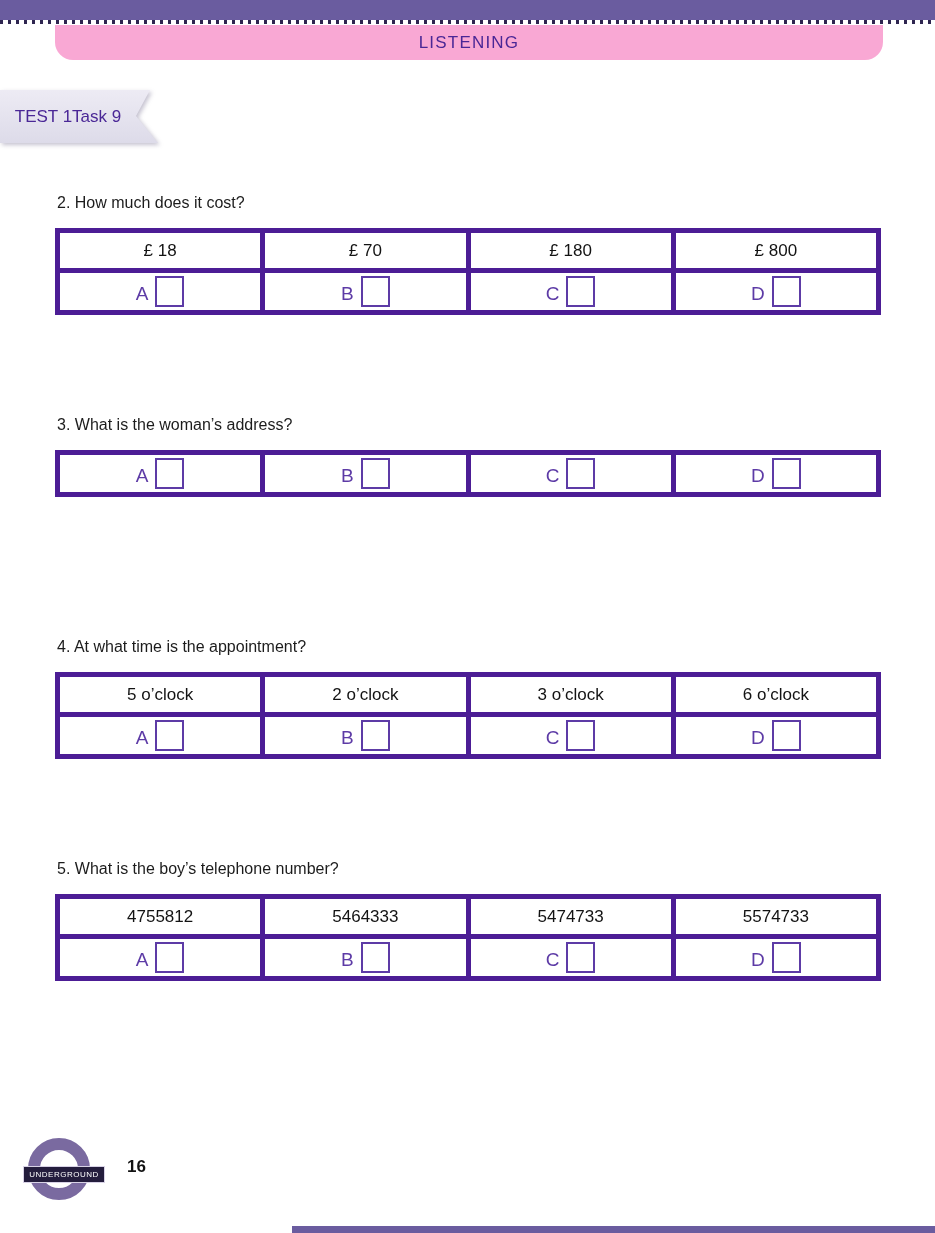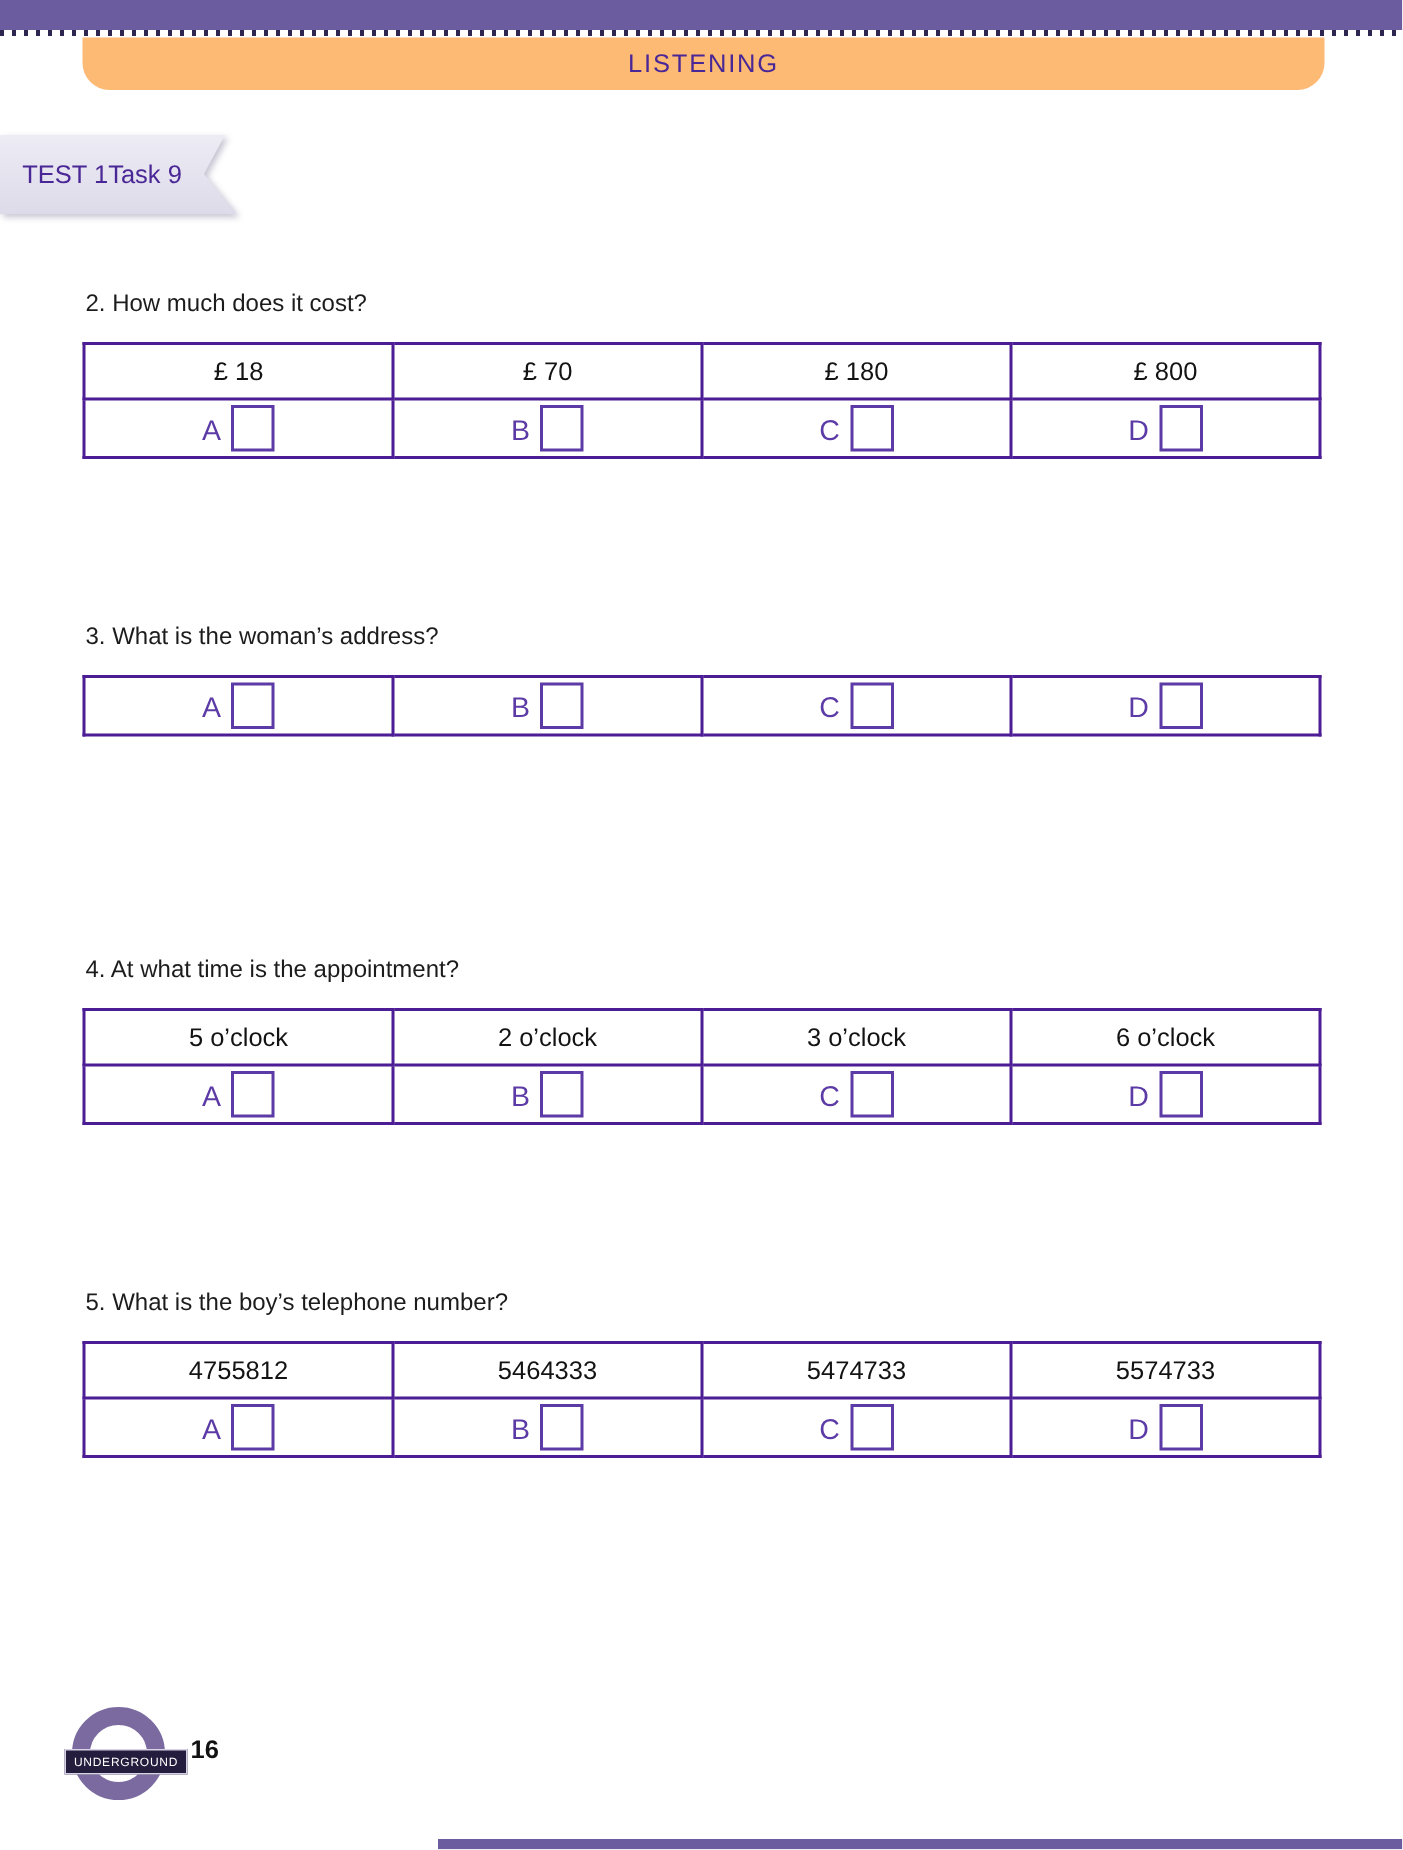--- a/index.html
+++ b/index.html
@@ -8,48 +8,48 @@
     font-family:"Liberation Sans", sans-serif;
   }
   
   .top-bar{position:absolute;left:0;top:0;width:935px;height:20px;background:#6a5c9f;}
   .dotted-line{
     position:absolute;left:0;top:20px;width:935px;height:4px;
     background:repeating-linear-gradient(to right,#2e2550 0 3px,transparent 3px 8px);
   }
   .listening-pill{
     position:absolute;left:55px;top:25px;width:828px;height:35px;
-    background:#fdba74;border-radius:0 0 18px 18px;
+    background:#f9a8d4;border-radius:0 0 18px 18px;
     display:flex;align-items:center;justify-content:center;
     color:#4a2796;font-size:17px;letter-spacing:1.2px;font-weight:500;
   }
   
   .tab-wrap{position:absolute;left:0;top:90px;filter:drop-shadow(2px 2px 2px rgba(90,80,120,.35));}
   .tab{
     width:158px;height:53px;background:linear-gradient(#edebf4,#dddbe9);
     clip-path:polygon(0 0,150px 0,136px 26px,158px 53px,0 53px);
     display:flex;flex-direction:row;justify-content:center;align-items:center;
     padding-right:22px;box-sizing:border-box;
     color:#4a2796;font-size:17px;line-height:23px;font-weight:500;
   }
   
   .question{position:absolute;left:55px;width:916px;}
   .q2{top:193px;} .q3{top:415px;} .q4{top:637px;} .q5{top:859px;}
   .q-label{color:#1c1c1c;font-size:16px;line-height:20px;margin-left:2px;}
   table.answers{
     border-collapse:collapse;table-layout:fixed;width:826px;margin-top:15px;
   }
-  table.answers td{border:2px solid #4c1d95;padding:0;margin-top:24px;}
+  table.answers td{border:5px solid #4c1d95;padding:0;margin-top:24px;}
   td.opt{height:35px;text-align:center;font-size:17px;color:#131313;}
   td.abc{height:37px;}
   .abc-inner{display:flex;align-items:center;justify-content:center;}
   .abc-letter{color:#5d3ba6;font-size:19px;position:relative;top:2px;}
   .checkbox{width:25px;height:27px;border:2px solid #5d3ba6;margin-left:7px;background:#fff;}
   
-  .roundel{position:absolute;left:48px;top:1138px;width:62px;height:62px;}
+  .roundel{position:absolute;left:28px;top:1138px;width:62px;height:62px;}
   .roundel-ring{
     width:62px;height:62px;box-sizing:border-box;border:12px solid #7a6aa0;border-radius:50%;
   }
   .roundel-bar{
     position:absolute;left:-5px;top:28px;width:80px;height:15px;
     background:#241d3d;border:1px solid #d8d2e6;
     display:flex;align-items:center;justify-content:center;
     color:#ffffff;font-size:8px;letter-spacing:.5px;white-space:nowrap;
   }
   .page-number{position:absolute;left:127px;top:1157px;font-size:17px;font-weight:bold;color:#121212;}

